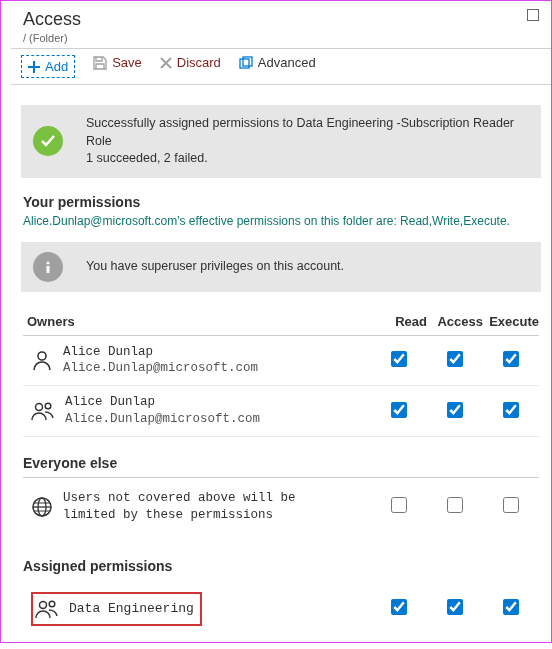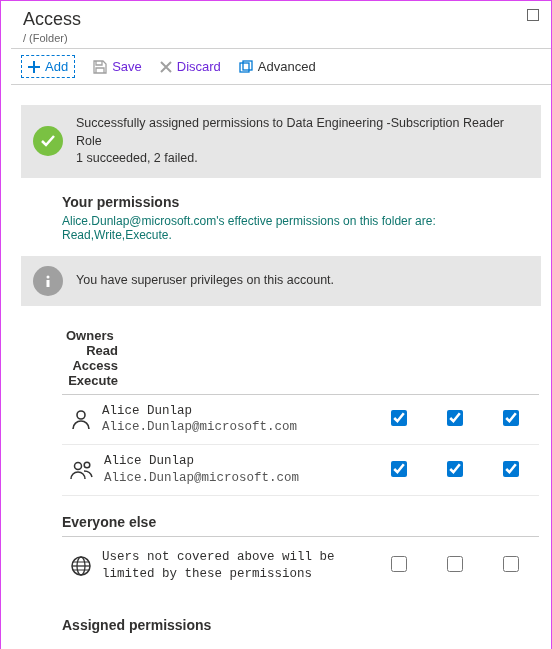--- a/index.html
+++ b/index.html
@@ -2,34 +2,34 @@
 <html><head>
 <meta charset="utf-8">
 <style>
   * { box-sizing: border-box; margin: 0; padding: 0; }
   body { font-family: "Segoe UI", Arial, sans-serif; font-size: 13px; color: #323130; background: #fff; }
   .panel { width: 552px; border: 1px solid #d946ef; padding-left: 10px; }
   .header { padding: 8px 12px 4px; position: relative; }
   .header h1 { font-size: 18px; font-weight: 400; }
   .breadcrumb { font-size: 11px; color: #666; margin-top: 2px; }
   .close-box { position: absolute; top: 8px; right: 12px; width: 12px; height: 12px; border: 1px solid #666; }
-  .toolbar { border-top: 1px solid #d0d0d0; border-bottom: 1px solid #d0d0d0; padding: 6px 10px; display: flex; gap: 18px; align-items: center; }
+  .toolbar { border-top: 1px solid #d0d0d0; border-bottom: 1px solid #d0d0d0; padding: 6px 10px; display: flex; gap: 18px; align-items: flex-start; }
   .tbtn { display: flex; align-items: center; gap: 5px; font-size: 13px; cursor: pointer; }
   .tbtn.add { color: #0078d4; border: 1px dashed #0078d4; padding: 3px 6px; }
-  .tbtn.disabled { color: #6d28d9; }
+  .tbtn.disabled { color: #7f1d1d; }
   .icon { display: inline-flex; }
-  .notice { background: #e6e6e6; margin: 20px 10px 0; padding: 10px 12px; display: flex; gap: 13px; align-items: center; font-size: 12.5px; }
+  .notice { background: #e6e6e6; margin: 20px 10px 0; padding: 10px 12px; display: flex; gap: 23px; align-items: center; font-size: 12.5px; }
   .circle { width: 30px; height: 30px; border-radius: 50%; display: flex; align-items: center; justify-content: center; flex-shrink: 0; }
   .circle.green { background: #7ac142; }
   .circle.gray { background: #a0a0a0; }
   .notice-text { line-height: 1.4; }
-  .section { padding: 16px 12px 8px; margin-left: 39px; }
+  .section { padding: 16px 12px 8px; }
   .section h2 { font-size: 14px; font-weight: 600; margin-bottom: 4px; }
   .sub { font-size: 12px; color: #0f766e; }
-  .thead { display: flex; border-bottom: 1px solid #ccc; padding: 6px 0; font-weight: 600; font-size: 13px; flex-direction: column; }
+  .thead { display: flex; border-bottom: 1px solid #ccc; padding: 6px 0; font-weight: 600; font-size: 13px; }
   .col-name { flex: 1; padding-left: 4px; }
   .col-chk { width: 56px; text-align: right; }
   .row { display: flex; align-items: center; border-bottom: 1px solid #eaeaea; padding: 8px 0; }
   .row.noborder { border-bottom: none; }
   .row .ident { flex: 1; display: flex; align-items: center; gap: 10px; padding-left: 8px; font-family: Liberation Mono, monospace; }
   .ident-text { line-height: 1.35; font-size: 12.5px; }
   .ident-text .sec { color: #555; }
   .chkcell { width: 56px; text-align: center; }
   input[type=checkbox] { width: 16px; height: 16px; accent-color: #0078d4; }
   .highlight { border: 2px solid #d13438; padding: 4px 6px 4px 2px; display: flex; align-items: center; gap: 10px; }

